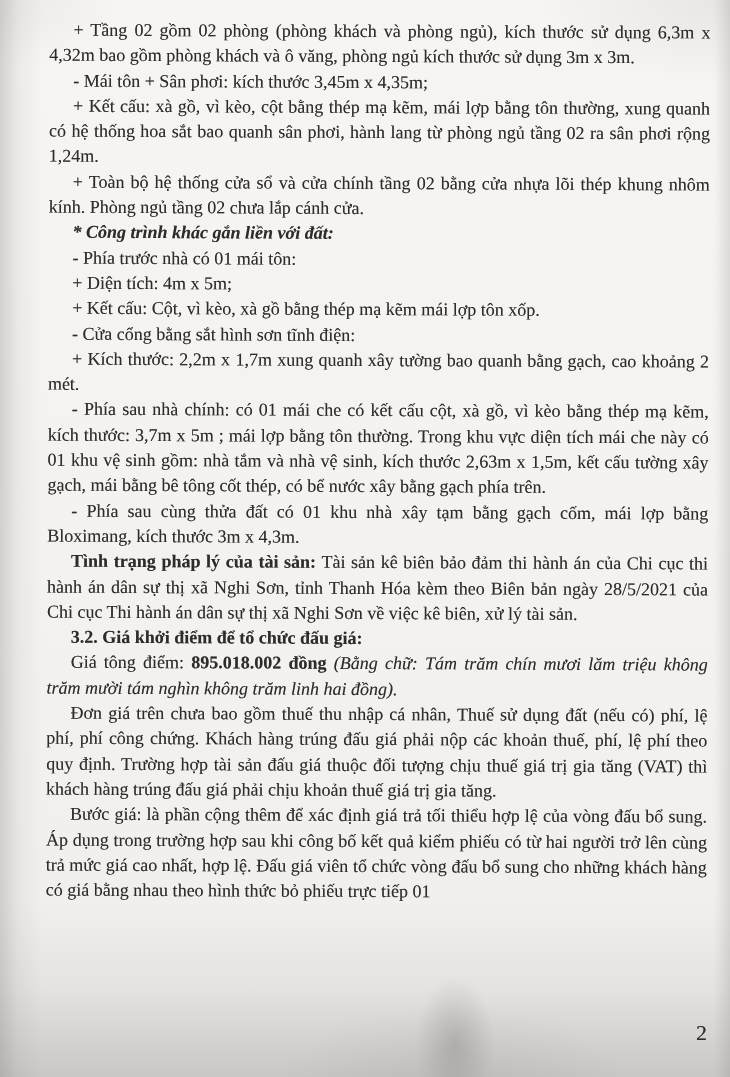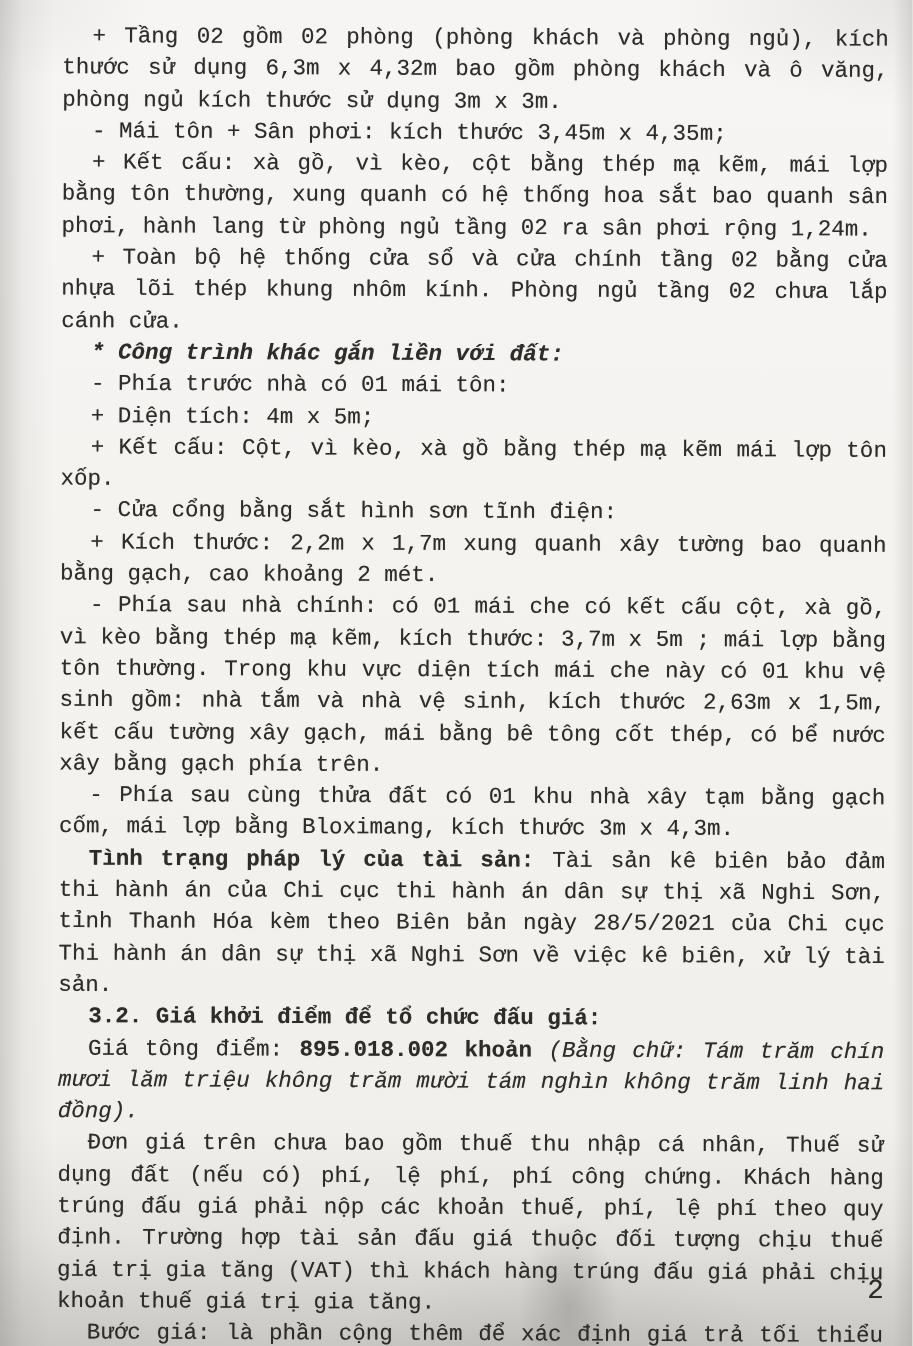--- a/index.html
+++ b/index.html
@@ -7,21 +7,21 @@
     padding: 0;
     background: #e7e6e3;
   }
   .page {
     position: relative;
     width: 730px;
     height: 1077px;
     overflow: hidden;
     box-sizing: border-box;
     color: #2e2c29;
-    font-family: Liberation Mono, monospace;
+    font-family: Liberation Serif, serif;
     
     background:
       radial-gradient(55px 95px at 455px 1045px, rgba(118,116,112,0.34), rgba(118,116,112,0) 72%),
       radial-gradient(240px 130px at 62% 102%, rgba(118,116,112,0.16), rgba(118,116,112,0) 75%),
       radial-gradient(260px 110px at 100% 0%, rgba(120,118,114,0.12), rgba(120,118,114,0) 75%),
       radial-gradient(160px 90px at 0% 0%, rgba(120,118,114,0.09), rgba(120,118,114,0) 75%),
       linear-gradient(to right, rgba(112,110,106,0.26), rgba(112,110,106,0.08) 18px, rgba(112,110,106,0) 42px),
       linear-gradient(to left, rgba(118,116,112,0.20), rgba(118,116,112,0) 16px),
       linear-gradient(to top, rgba(112,110,106,0.30), rgba(112,110,106,0.09) 90px, rgba(112,110,106,0) 175px),
       linear-gradient(180deg, #f6f5f3 0%, #f3f2ef 55%, #efeeeb 100%);
@@ -68,18 +68,18 @@
     <p class="para bi">* Công trình khác gắn liền với đất:</p>
     <p class="para">- Phía trước nhà có 01 mái tôn:</p>
     <p class="para">+ Diện tích: 4m x 5m;</p>
     <p class="para">+ Kết cấu: Cột, vì kèo, xà gồ bằng thép mạ kẽm mái lợp tôn xốp.</p>
     <p class="para">- Cửa cổng bằng sắt hình sơn tĩnh điện:</p>
     <p class="para">+ Kích thước: 2,2m x 1,7m xung quanh xây tường bao quanh bằng gạch, cao khoảng 2 mét.</p>
     <p class="para">- Phía sau nhà chính: có 01 mái che có kết cấu cột, xà gồ, vì kèo bằng thép mạ kẽm, kích thước: 3,7m x 5m ; mái lợp bằng tôn thường. Trong khu vực diện tích mái che này có 01 khu vệ sinh gồm: nhà tắm và nhà vệ sinh, kích thước 2,63m x 1,5m, kết cấu tường xây gạch, mái bằng bê tông cốt thép, có bể nước xây bằng gạch phía trên.</p>
     <p class="para">- Phía sau cùng thửa đất có 01 khu nhà xây tạm bằng gạch cốm, mái lợp bằng Bloximang, kích thước 3m x 4,3m.</p>
     <p class="para"><span class="b">Tình trạng pháp lý của tài sản:</span><span> Tài sản kê biên bảo đảm thi hành án của Chi cục thi hành án dân sự thị xã Nghi Sơn, tỉnh Thanh Hóa kèm theo Biên bản ngày 28/5/2021 của Chi cục Thi hành án dân sự thị xã Nghi Sơn về việc kê biên, xử lý tài sản.</span></p>
     <p class="para b">3.2. Giá khởi điểm để tổ chức đấu giá:</p>
-    <p class="para"><span>Giá tông điểm: </span><span class="b">895.018.002 khoản</span><span class="i"> (Bằng chữ: Tám trăm chín mươi lăm triệu không trăm mười tám nghìn không trăm linh hai đồng).</span></p>
+    <p class="para"><span>Giá tông điểm: </span><span class="b">895.018.002 đồng</span><span class="i"> (Bằng chữ: Tám trăm chín mươi lăm triệu không trăm mười tám nghìn không trăm linh hai đồng).</span></p>
     <p class="para">Đơn giá trên chưa bao gồm thuế thu nhập cá nhân, Thuế sử dụng đất (nếu có) phí, lệ phí, phí công chứng. Khách hàng trúng đấu giá phải nộp các khoản thuế, phí, lệ phí theo quy định. Trường hợp tài sản đấu giá thuộc đối tượng chịu thuế giá trị gia tăng (VAT) thì khách hàng trúng đấu giá phải chịu khoản thuế giá trị gia tăng.</p>
     <p class="para">Bước giá: là phần cộng thêm để xác định giá trả tối thiểu hợp lệ của vòng đấu bổ sung. Áp dụng trong trường hợp sau khi công bố kết quả kiểm phiếu có từ hai người trở lên cùng trả mức giá cao nhất, hợp lệ. Đấu giá viên tổ chức vòng đấu bổ sung cho những khách hàng có giá bằng nhau theo hình thức bỏ phiếu trực tiếp 01</p>
   </div>
   <div class="page-number">2</div>
 </div>
 
 </body></html>

